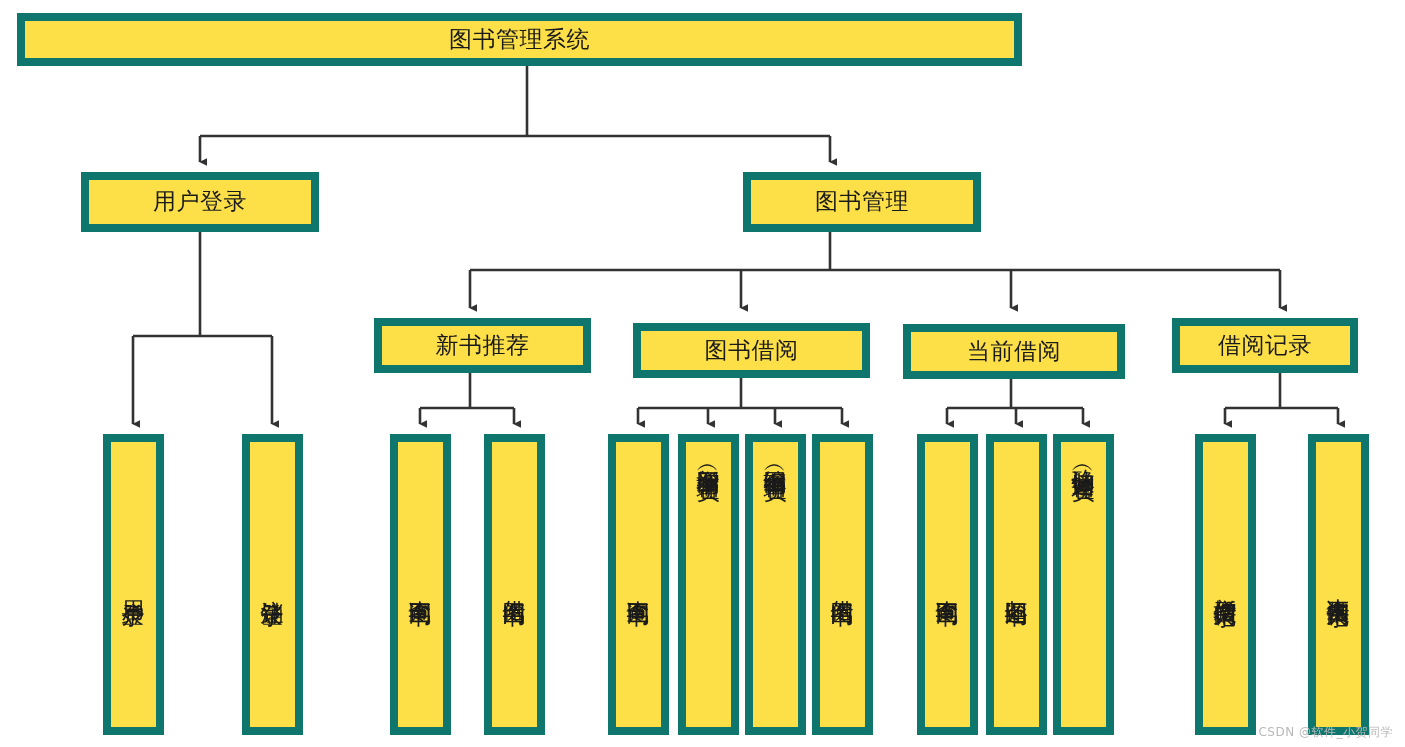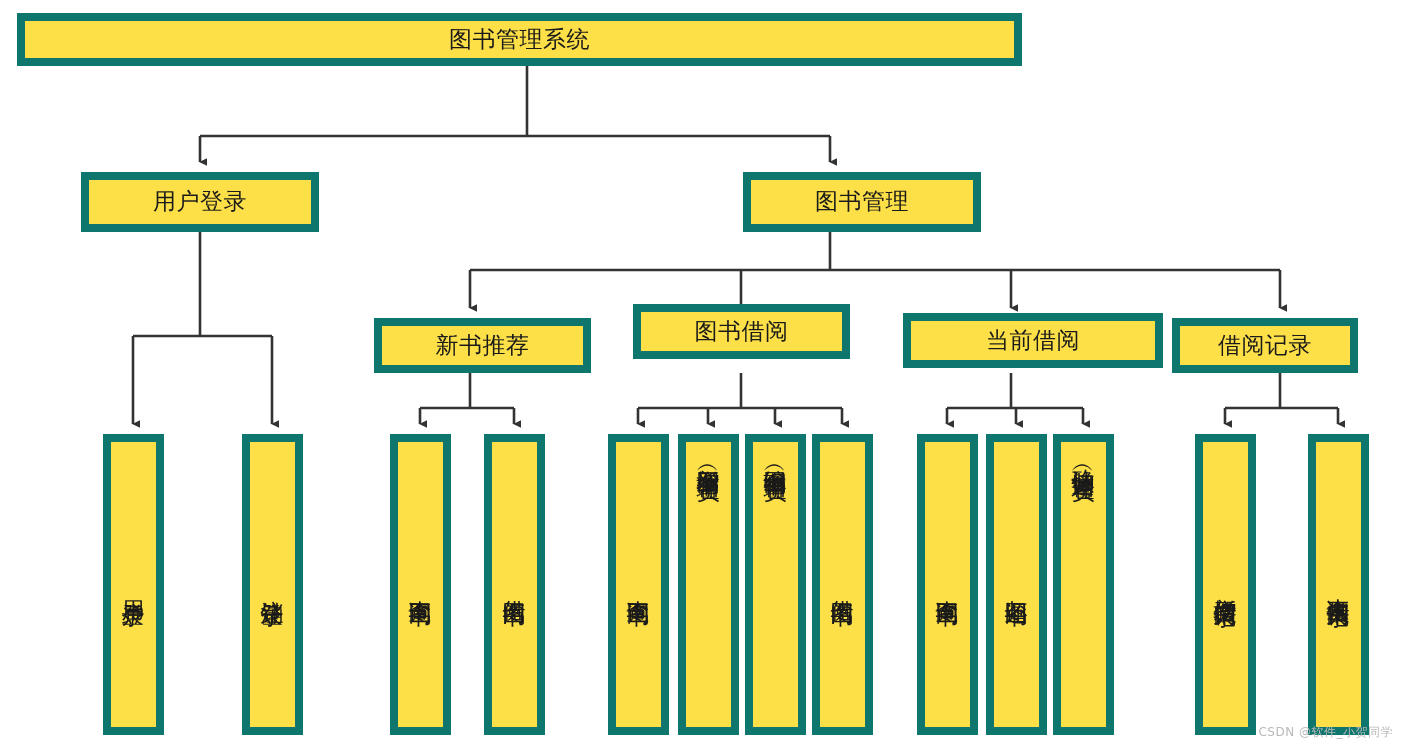--- a/index.html
+++ b/index.html
@@ -131,24 +131,24 @@
   <div class="node horizontal" style="left: 81px; top: 172px; width: 238px; height: 60px;">
     <span class="node-label">用户登录</span>
   </div>
   <div class="node horizontal" style="left: 711px; top: 172px; width: 238px; height: 60px; margin-left: 32px;">
     <span class="node-label">图书管理</span>
   </div>
 
   <div class="node horizontal" style="left: 374px; top: 318px; width: 217px; height: 55px;">
     <span class="node-label">新书推荐</span>
   </div>
-  <div class="node horizontal" style="left: 633px; top: 304px; width: 217px; height: 55px;">
+  <div class="node horizontal" style="left: 633px; top: 323px; width: 237px; height: 55px;">
     <span class="node-label">图书借阅</span>
   </div>
-  <div class="node horizontal" style="left: 903px; top: 313px; width: 260px; height: 55px;">
+  <div class="node horizontal" style="left: 903px; top: 324px; width: 222px; height: 55px;">
     <span class="node-label">当前借阅</span>
   </div>
   <div class="node horizontal" style="left: 1172px; top: 318px; width: 186px; height: 55px;">
     <span class="node-label">借阅记录</span>
   </div>
 
   <div class="node vertical centered" style="left: 103px; top: 434px; width: 61px; height: 301px;">
     <span class="node-label">用户登录</span>
   </div>
   <div class="node vertical centered" style="left: 242px; top: 434px; width: 61px; height: 301px;">

